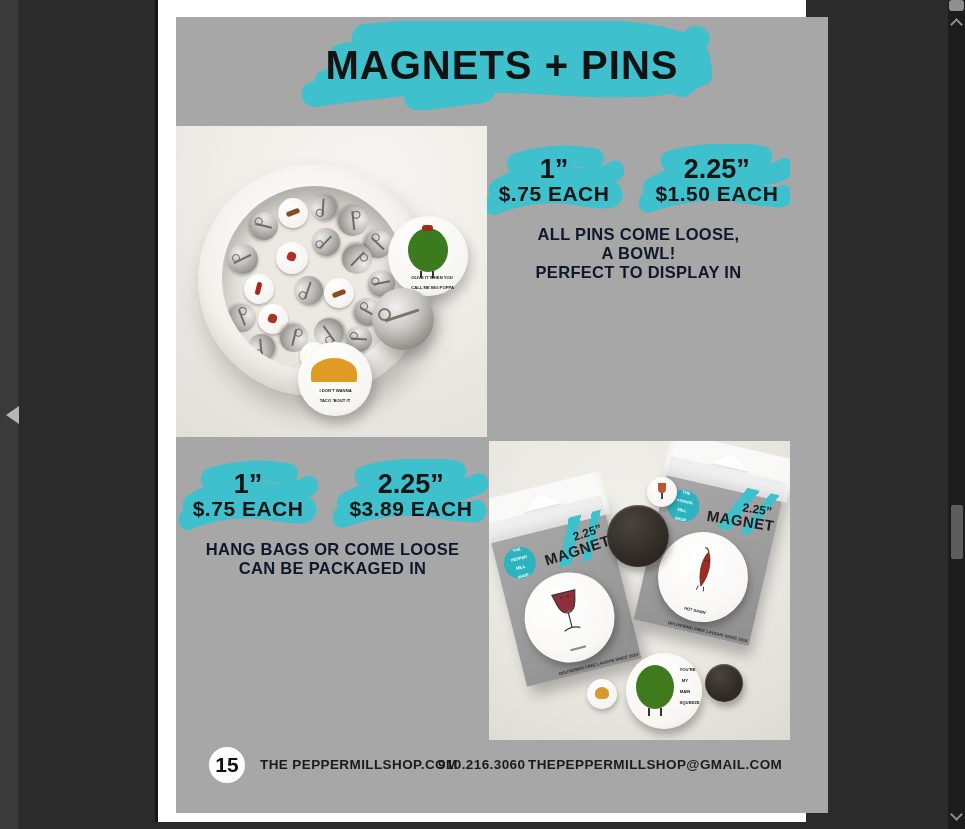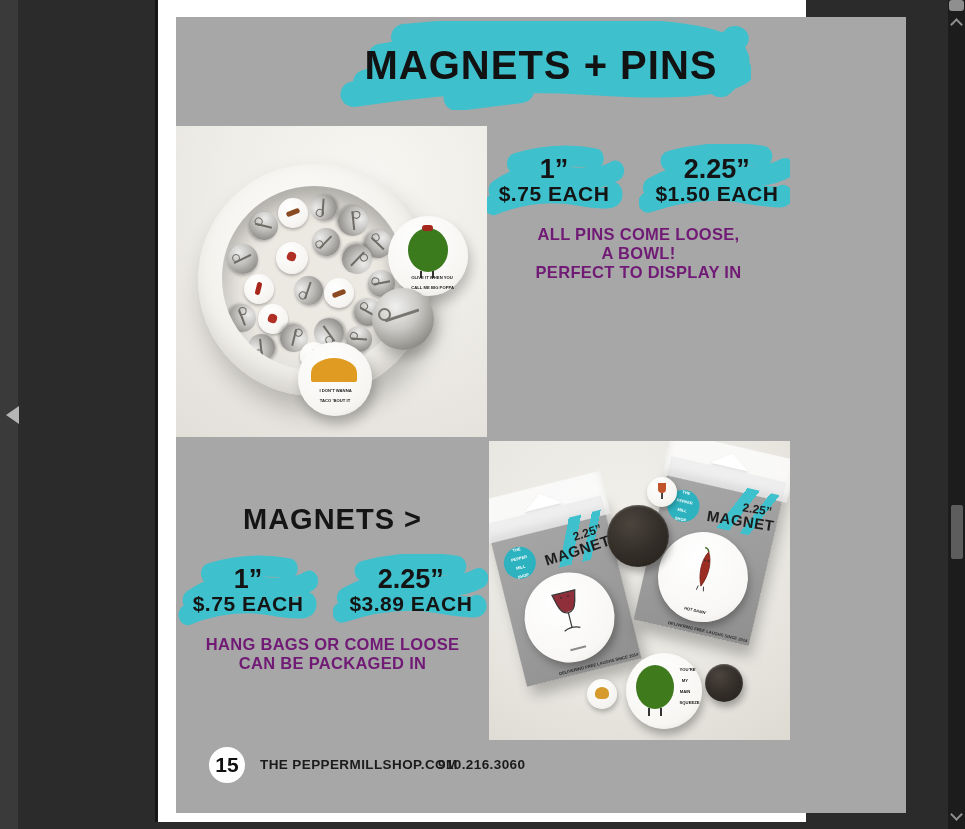--- a/index.html
+++ b/index.html
@@ -12,21 +12,21 @@
     border-top:9px solid transparent;border-bottom:9px solid transparent;border-right:13px solid #b6b6b6;cursor:pointer;}
   .scrollbar{position:absolute;right:0;top:0;width:17px;height:100%;background:#1c1c1c;}
   .sb-handle-top{position:absolute;right:1px;top:0;width:15px;height:11px;background:#8f8f8f;border-radius:3px;}
   .chev{position:absolute;right:4px;width:7px;height:7px;border-left:2px solid #8f8f8f;border-top:2px solid #8f8f8f;}
   .chev.up{top:20px;transform:rotate(45deg);}
   .chev.down{bottom:10px;transform:rotate(225deg);}
   .sb-thumb{position:absolute;right:2px;top:505px;width:12px;height:54px;background:#5d5d5d;border-radius:2px;}
 
   
   .page{position:absolute;left:158px;top:0;width:648px;height:822px;background:#ffffff;box-shadow:-3px 0 0 rgba(0,0,0,.45);}
-  .content{position:absolute;left:18px;top:17px;width:730px;height:796px;background:#a7a7a7;}
+  .content{position:absolute;left:18px;top:17px;width:652px;height:796px;background:#a7a7a7;}
 
   .blacktxt{color:#161616;font-weight:700;}
 
   
   .hl{position:relative;display:inline-block;}
   .hl .scr{position:absolute;left:-16px;top:-12px;width:calc(100% + 32px);height:calc(100% + 24px);z-index:0;}
   .hl .t{position:relative;z-index:1;}
 
   
   .title-wrap{position:absolute;left:0;top:26px;width:100%;text-align:center;}
@@ -41,21 +41,21 @@
   .photoB{left:313px;top:424px;width:301px;height:299px;background:radial-gradient(circle at 45% 30%,#f2f0eb 0%,#eae8e2 55%,#dddad2 100%);}
 
   .sec-heading{font-size:29px;letter-spacing:1px;color:#151515;font-weight:700;}
   .pins-cell .sec-heading{margin-top:64px;}
   .magnets-cell .sec-heading{margin-top:62px;}
 
   .price-row{display:flex;justify-content:center;gap:46px;margin-top:30px;}
   .price-col .size{font-size:27px;line-height:26px;color:#141414;font-weight:700;}
   .price-col .price{font-size:21px;line-height:23px;color:#141414;font-weight:700;letter-spacing:.5px;}
 
-  .note{margin-top:20px;font-size:16.5px;line-height:19px;color:#701a75;font-weight:700;letter-spacing:.3px;}
+  .note{margin-top:20px;font-size:16.5px;line-height:19px;color:#0f172a;font-weight:700;letter-spacing:.3px;}
 
   
   .footer-circle{position:absolute;left:33px;top:730px;width:36px;height:36px;background:#ffffff;border-radius:50%;
     display:flex;align-items:center;justify-content:center;font-size:21px;font-weight:700;color:#111;}
   .footer-text{position:absolute;top:740px;font-size:13.5px;font-weight:700;color:#1b1b1b;letter-spacing:.4px;}
   .ft-web{left:84px;}
   .ft-phone{left:262px;}
   .ft-email{left:352px;}
 
   
@@ -240,21 +240,20 @@
           </div>
         </div>
         <div class="note">
           <div>ALL PINS COME LOOSE,</div>
           <div>A BOWL!</div>
           <div>PERFECT TO DISPLAY IN</div>
         </div>
       </div>
 
       <div class="cell magnets-cell">
-        <div class="sec-heading blacktxt">MAGNETS &gt;</div>
         <div class="price-row">
           <div class="price-col hl">
             <svg class="scr" viewBox="0 0 140 60" preserveAspectRatio="none">
               <g stroke="#3ec1cd" stroke-width="17" stroke-linecap="round" fill="none">
                 <path d="M14,38 Q45,20 78,26 T130,22"></path>
                 <path d="M10,50 Q52,36 92,42 T128,40"></path>
                 <path d="M32,16 Q72,6 110,12"></path>
               </g>
             </svg>
             <div class="size t">1”</div>
@@ -360,20 +359,21 @@
             <div class="ln">SQUEEZE</div>
           </div>
         </div>
       </div>
 
       <div class="footer-circle">
         <span>15</span>
       </div>
       <div class="footer-text ft-web">THE PEPPERMILLSHOP.COM</div>
       <div class="footer-text ft-phone">910.216.3060</div>
+      <div class="footer-text ft-email">THEPEPPERMILLSHOP@GMAIL.COM</div>
 
     </div>
   </div>
 
   <div class="scrollbar">
     <div class="sb-handle-top"></div>
     <div class="chev up"></div>
     <div class="sb-thumb"></div>
     <div class="chev down"></div>
   </div>

